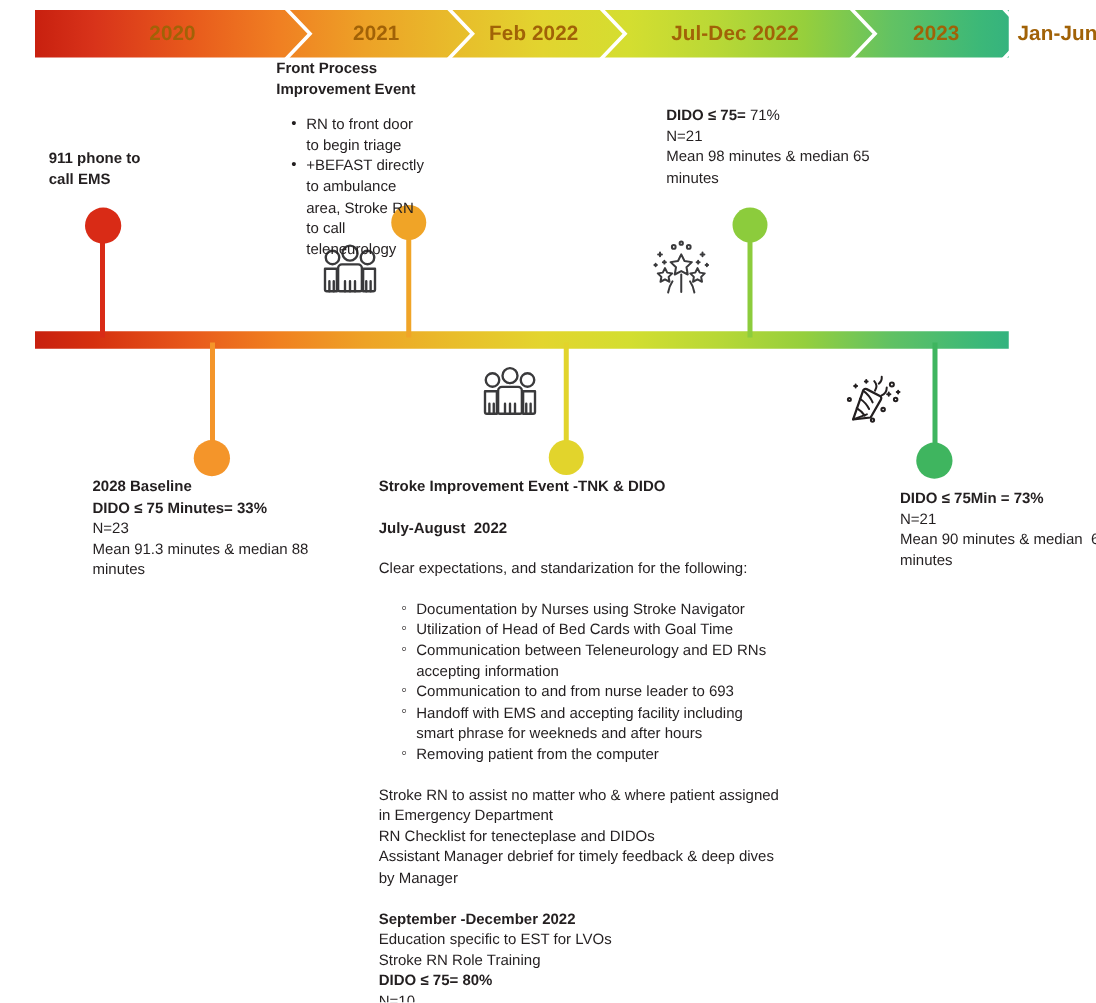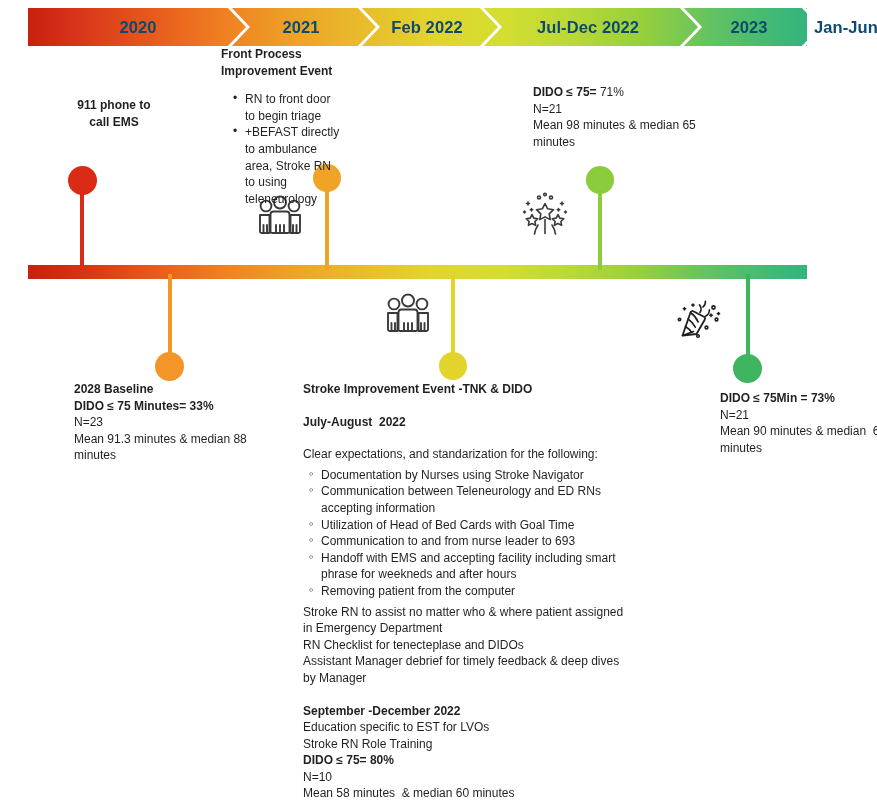--- a/index.html
+++ b/index.html
@@ -53,21 +53,21 @@
     height: 42px;
     overflow: visible;
   }
   .chev svg { display: block; }
 
   .banner-label {
     position: absolute;
     top: 0;
     height: 38px;
     line-height: 38px;
-    color: #0c4a6e;
+    color: #a16207;
     font-weight: bold;
     font-size: 16.5px;
     text-align: center;
     white-space: nowrap;
     letter-spacing: 0.1px;
   }
 
   
   #timeline-bar {
     position: absolute;
@@ -112,21 +112,21 @@
     position: absolute;
     font-size: 12px;
     line-height: 16.6px;
     color: #231f20;
   }
   .tblock .b { font-weight: bold; }
   .tblock .line { white-space: pre-wrap; }
   .tblock .gap { height: 16px; }
 
   .bullet-list {
-    margin: 4px;
+    margin: 16px;
     padding: 0;
     list-style: none;
   }
   .bullet-list li {
     position: relative;
     padding-left: 14px;
   }
   .bullet-list li::before {
     content: "\25E6";
     position: absolute;
@@ -276,31 +276,31 @@
       <circle cx="30.5" cy="29.5" r="1.4"></circle>
       <circle cx="22" cy="38" r="1.3"></circle>
       <circle cx="3.5" cy="21.5" r="1.2"></circle>
       <path d="M35 16 l0 2.6 M33.7 17.3 l2.6 0"></path>
       <path d="M8.5 9.5 l0 2.4 M7.3 10.7 l2.4 0"></path>
       <path d="M17 6 l0 2.2 M15.9 7.1 l2.2 0"></path>
       <path d="M42.5 14.5 l0 2.2 M41.4 15.6 l2.2 0"></path>
     </svg>
   </div>
 
-  <div class="tblock" style="left:39px; top:97px; width:150px;text-align:center;">
+  <div class="tblock" style="left:39px; top:118px; width:150px;">
     <div class="b line">911 phone to</div>
     <div class="b line">call EMS</div>
   </div>
 
   <div class="tblock" style="left:221px; top:46px; width:132px;">
     <div class="b line">Front Process</div>
     <div class="b line">Improvement Event</div>
     <ul class="dash-list">
       <li>RN to front door to begin triage</li>
-      <li>+BEFAST directly to ambulance area, Stroke RN to using teleneurology</li>
+      <li>+BEFAST directly to ambulance area, Stroke RN to call teleneurology</li>
     </ul>
   </div>
 
   <div class="tblock" style="left:533px; top:84px; width:200px;">
     <div class="line"><span class="b">DIDO ≤ 75=</span><span> 71%</span></div>
     <div class="line">N=21</div>
     <div class="line">Mean 98 minutes &amp; median 65 minutes</div>
   </div>
 
   <div class="tblock" style="left:74px; top:381px; width:206px;">
@@ -317,22 +317,22 @@
   </div>
 
   <div class="tblock" style="left:303px; top:381px; width:330px;">
     <div class="b line">Stroke Improvement Event -TNK &amp; DIDO</div>
     <div class="gap"></div>
     <div class="b line">July-August  2022</div>
     <div class="gap"></div>
     <div class="line">Clear expectations, and standarization for the following:</div>
     <ul class="bullet-list">
       <li>Documentation by Nurses using Stroke Navigator</li>
+      <li>Utilization of Head of Bed Cards with Goal Time</li>
       <li>Communication between Teleneurology and ED RNs accepting information</li>
-      <li>Utilization of Head of Bed Cards with Goal Time</li>
       <li>Communication to and from nurse leader to 693</li>
       <li>Handoff with EMS and  accepting facility  including smart phrase for weekneds and after hours</li>
       <li>Removing patient from the computer</li>
     </ul>
     <div class="line">Stroke RN to assist no matter who &amp; where patient assigned in Emergency Department</div>
     <div class="line">RN Checklist for tenecteplase and DIDOs</div>
     <div class="line">Assistant Manager debrief for timely feedback &amp; deep dives by Manager</div>
     <div class="gap"></div>
     <div class="b line">September -December 2022</div>
     <div class="line">Education specific to EST for LVOs</div>

